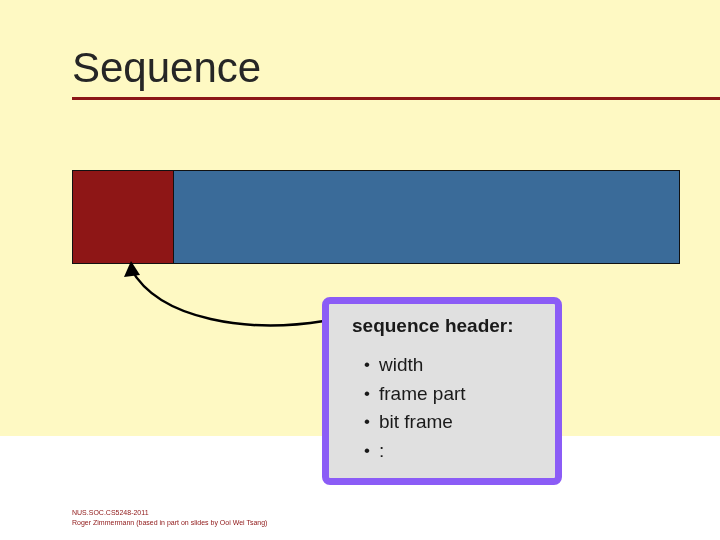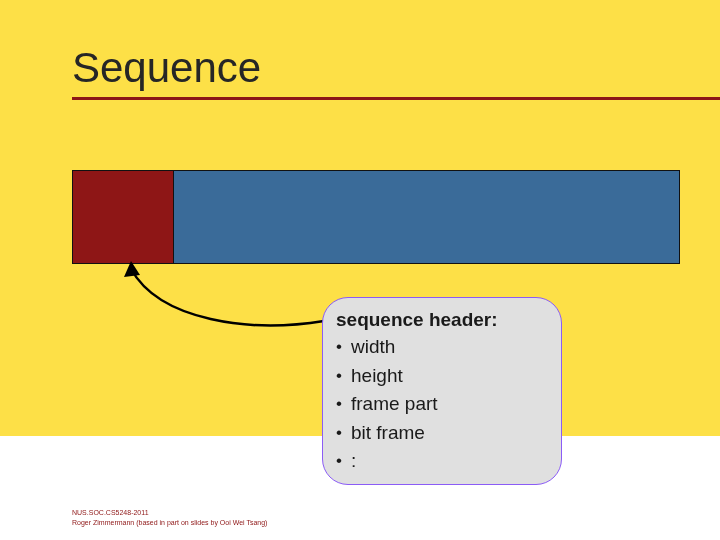--- a/index.html
+++ b/index.html
@@ -10,21 +10,21 @@
     width: 720px;
     height: 540px;
     background: #ffffff;
     font-family: "Liberation Sans", sans-serif;
     overflow: hidden;
   }
   .slide {
     position: relative;
     width: 720px;
     height: 436px;
-    background: #fde047;
+    background: #fef9c3;
   }
   .title {
     position: absolute;
     left: 72px;
     top: 42px;
     font-size: 42px;
     line-height: 52px;
     color: #262626;
     font-weight: normal;
     letter-spacing: 0px;
@@ -66,34 +66,34 @@
     border-left: none;
     box-sizing: border-box;
   }
   .callout {
     position: absolute;
     left: 322px;
     top: 297px;
     width: 240px;
     height: 188px;
     background: #e0e0e0;
-    border: 1px solid #8b5cf6;
-    border-radius: 26px;
+    border: 7px solid #8b5cf6;
+    border-radius: 8px;
     box-sizing: border-box;
-    padding: 8px 0 0 8px;
+    padding: 8px 0 0 18px;
   }
   .callout-title {
     font-size: 19px;
     font-weight: bold;
     color: #1a1a1a;
     line-height: 27px;
     padding-left: 5px;
   }
   .callout-list {
-    margin: 0;
+    margin: 12px;
     padding: 0;
     list-style: none;
   }
   .callout-list li {
     font-size: 19px;
     color: #1a1a1a;
     line-height: 28.5px;
     padding-left: 20px;
     position: relative;
     white-space: nowrap;
@@ -137,21 +137,20 @@
 
   <svg class="arrow-svg" viewBox="0 0 250 80">
     <path d="M 224 66 C 150 78, 60 66, 31 14" stroke="#000000" stroke-width="2.5" fill="none"></path>
     <polygon points="31,6 24,22 40,20" fill="#000000"></polygon>
   </svg>
 
   <div class="callout">
     <div class="callout-title">sequence header:</div>
     <ul class="callout-list">
       <li>width</li>
-      <li>height</li>
       <li>frame part</li>
       <li>bit frame</li>
       <li>:</li>
     </ul>
   </div>
 
   <div class="footer">
     <div>NUS.SOC.CS5248-2011</div>
     <div>Roger Zimmermann (based in part on slides by Ooi Wei Tsang)</div>
   </div>

